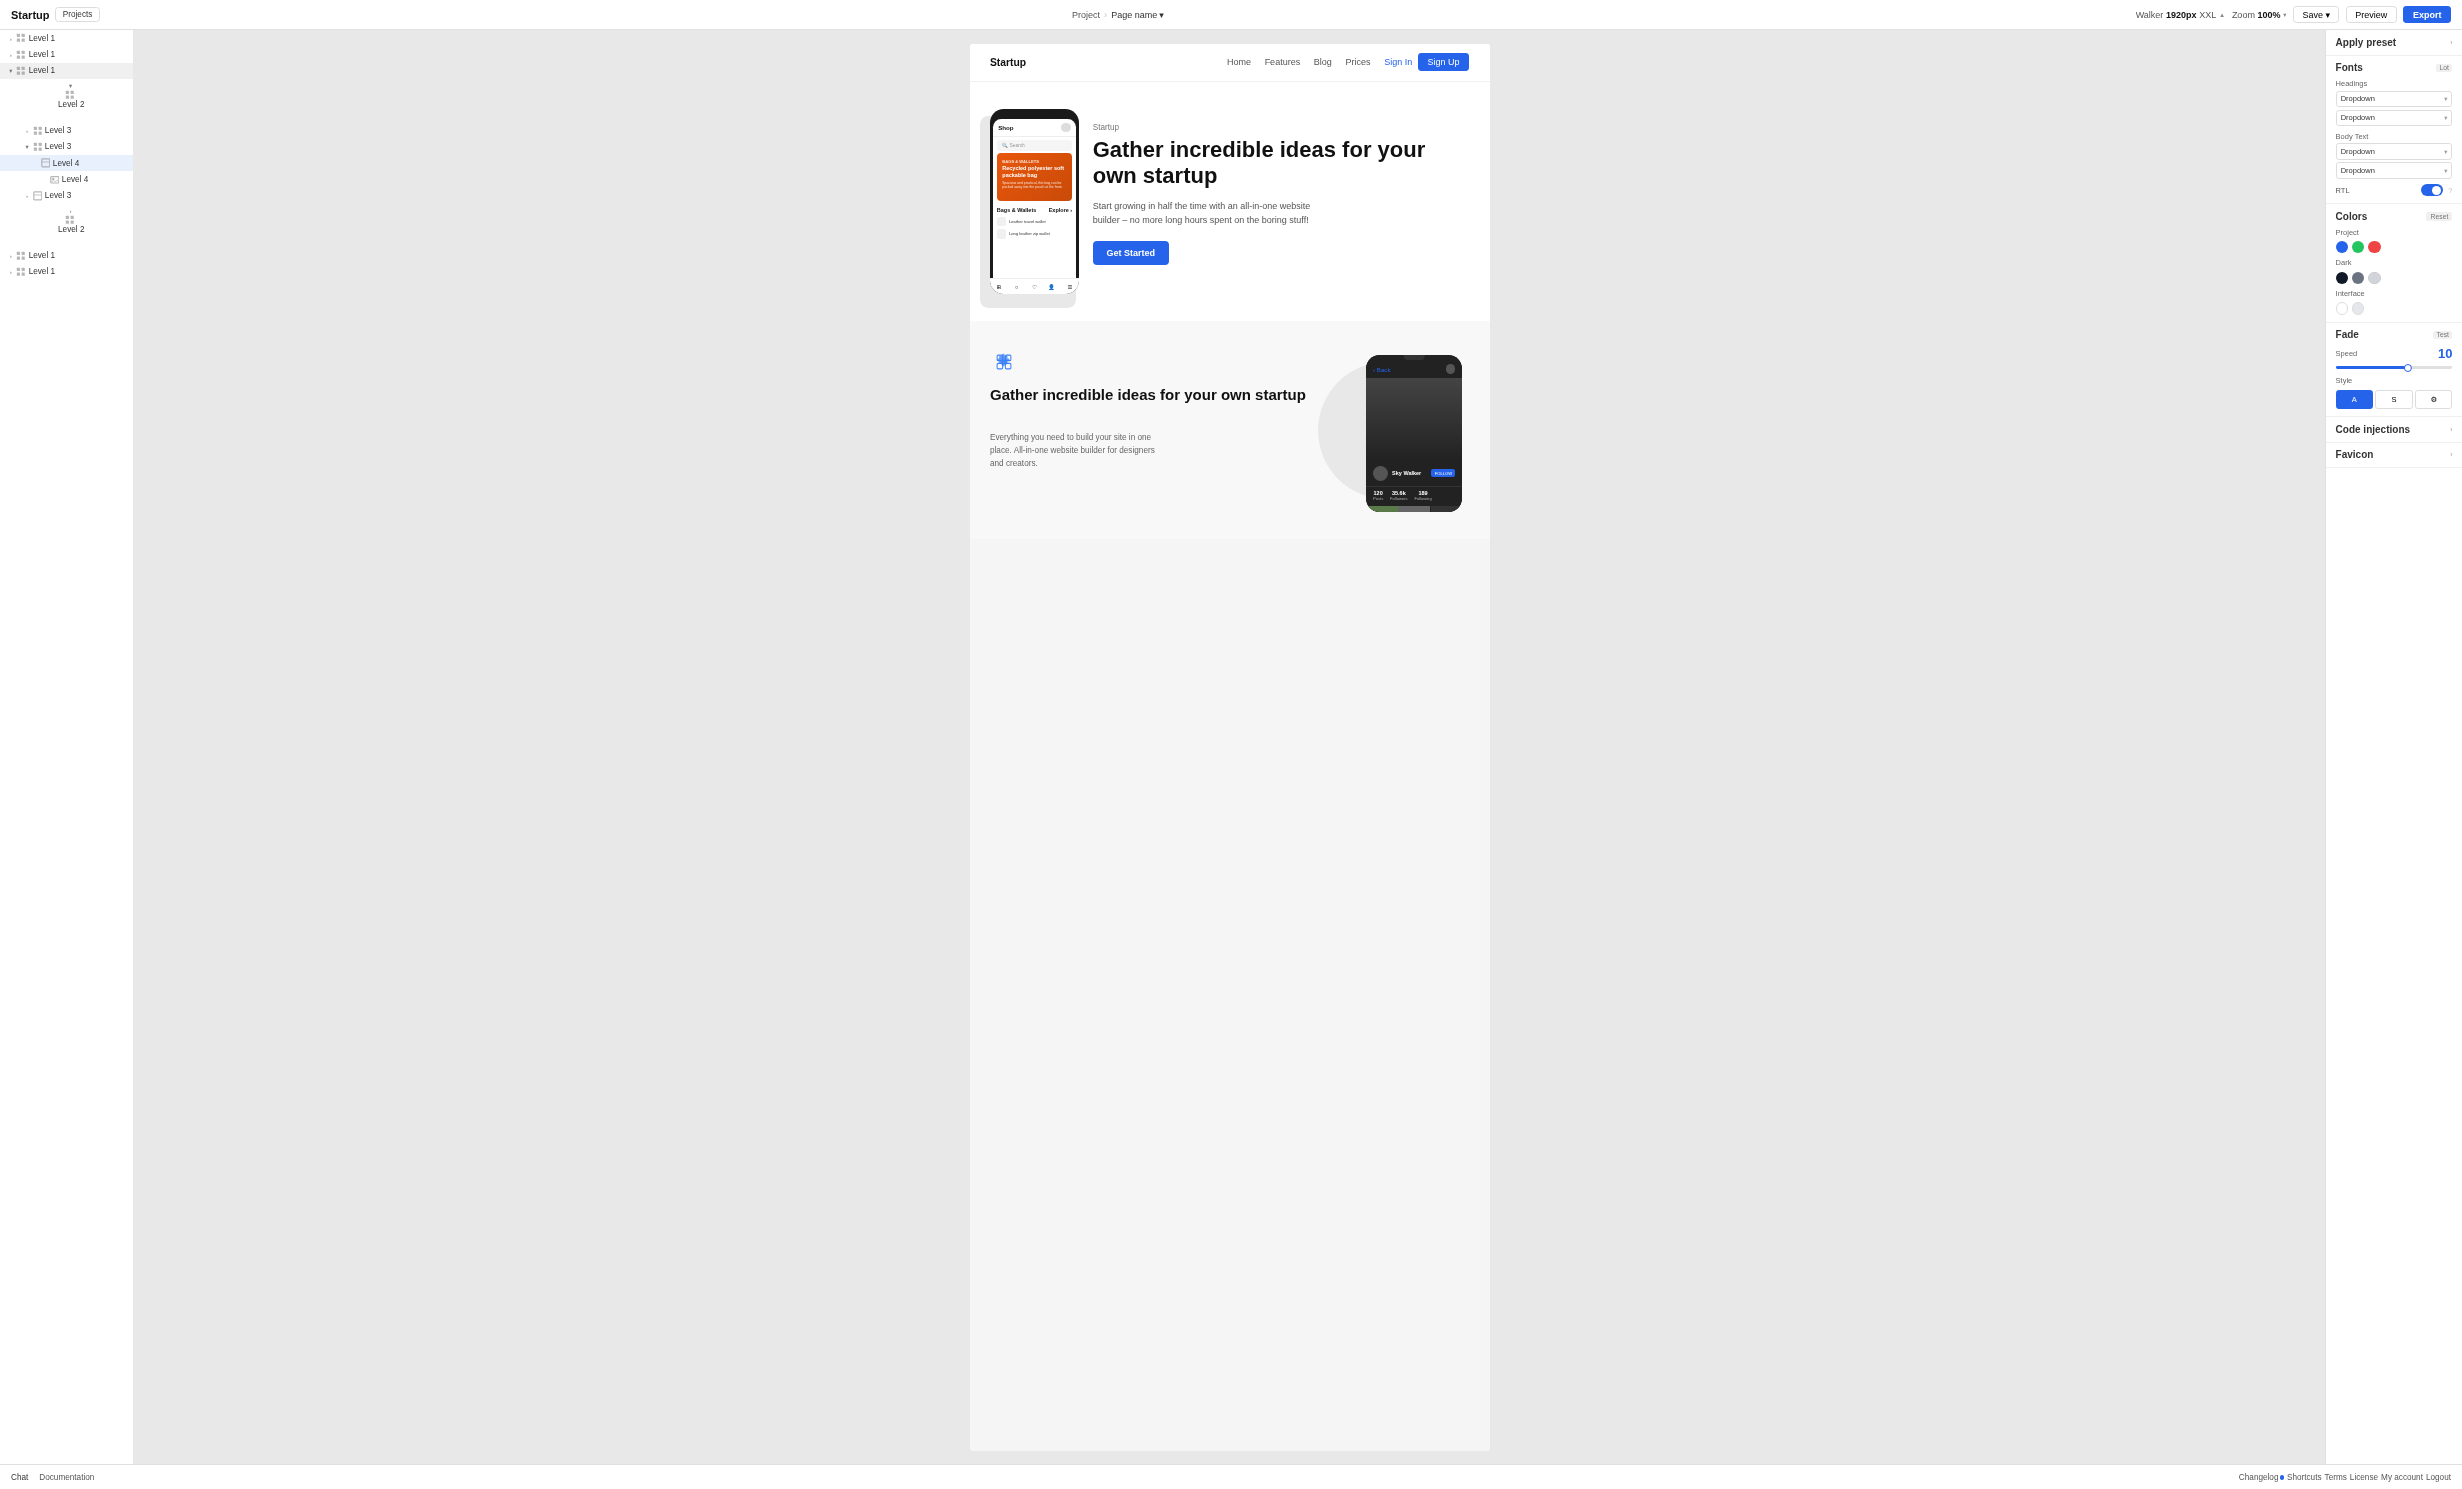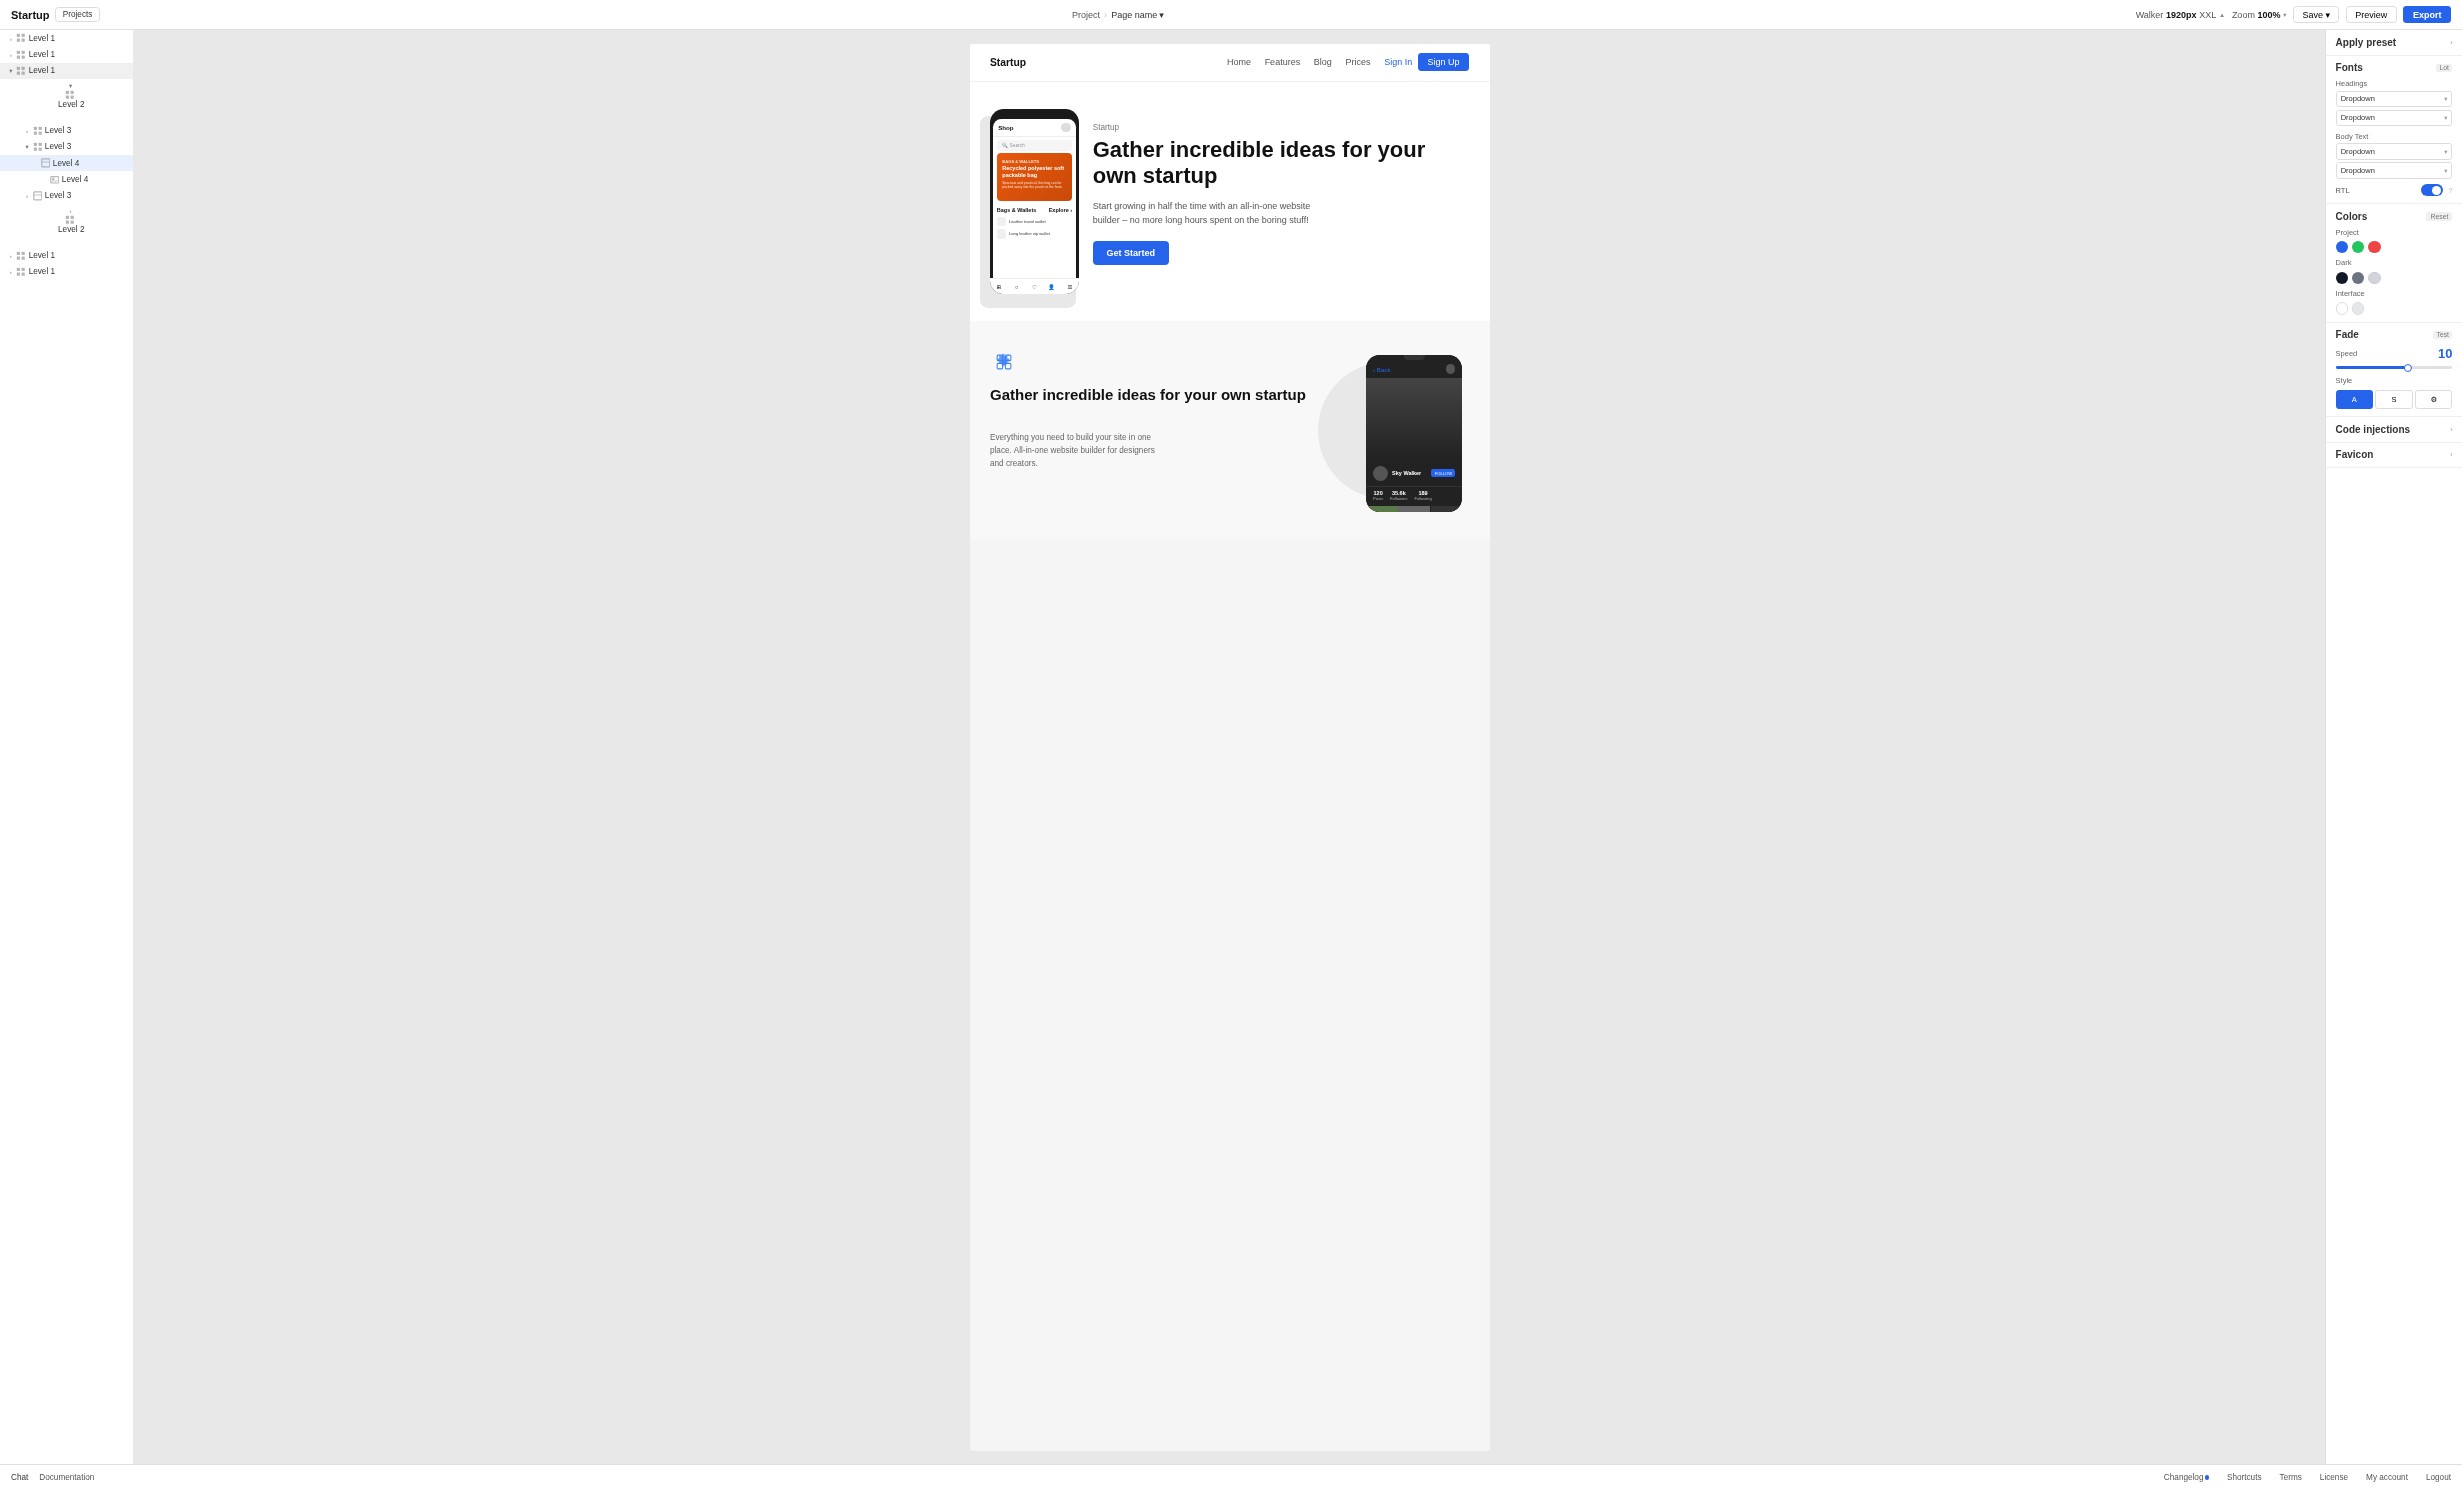--- a/index.html
+++ b/index.html
@@ -127,21 +127,21 @@
     .style-buttons { display: flex; gap: 2.7px; margin-top: 5.5px; }
     .style-btn { flex: 1; height: 19px; border-radius: 2.7px; border: 0.7px solid #ddd; background: #fff; cursor: pointer; display: flex; align-items: center; justify-content: center; font-size: 7.5px; }
     .style-btn.active { background: #2563eb; color: #fff; border-color: #2563eb; }
     .interface-color-dot { width: 12.3px; height: 12.3px; border-radius: 50%; cursor: pointer; }
 
     
     .bottom-bar { height: 24.6px; background: #fff; border-top: 0.7px solid #e0e0e0; display: flex; align-items: center; padding: 0 11px; gap: 13.7px; flex-shrink: 0; }
     .bottom-left { display: flex; gap: 11px; }
     .bottom-link { font-size: 8.2px; color: #555; cursor: pointer; text-decoration: none; }
     .bottom-link.chat { color: #333; }
-    .bottom-right { margin-left: auto; display: flex; gap: 18px; align-items: center; }
+    .bottom-right { margin-left: auto; display: flex; gap: 3px; align-items: center; }
     .changelog-dot { display: inline-block; width: 4.1px; height: 4.1px; background: #2563eb; border-radius: 50%; margin-left: 1.4px; vertical-align: middle; }
 
     
     .speed-val { font-size: 13px; color: #2563eb; font-weight: 600; }
 
     
     .screen-dropdown { display: flex; align-items: center; gap: 2.7px; cursor: pointer; }
     .screen-dropdown .val { font-weight: 600; color: #111; }
     .caret { font-size: 6.2px; color: #888; }
 

